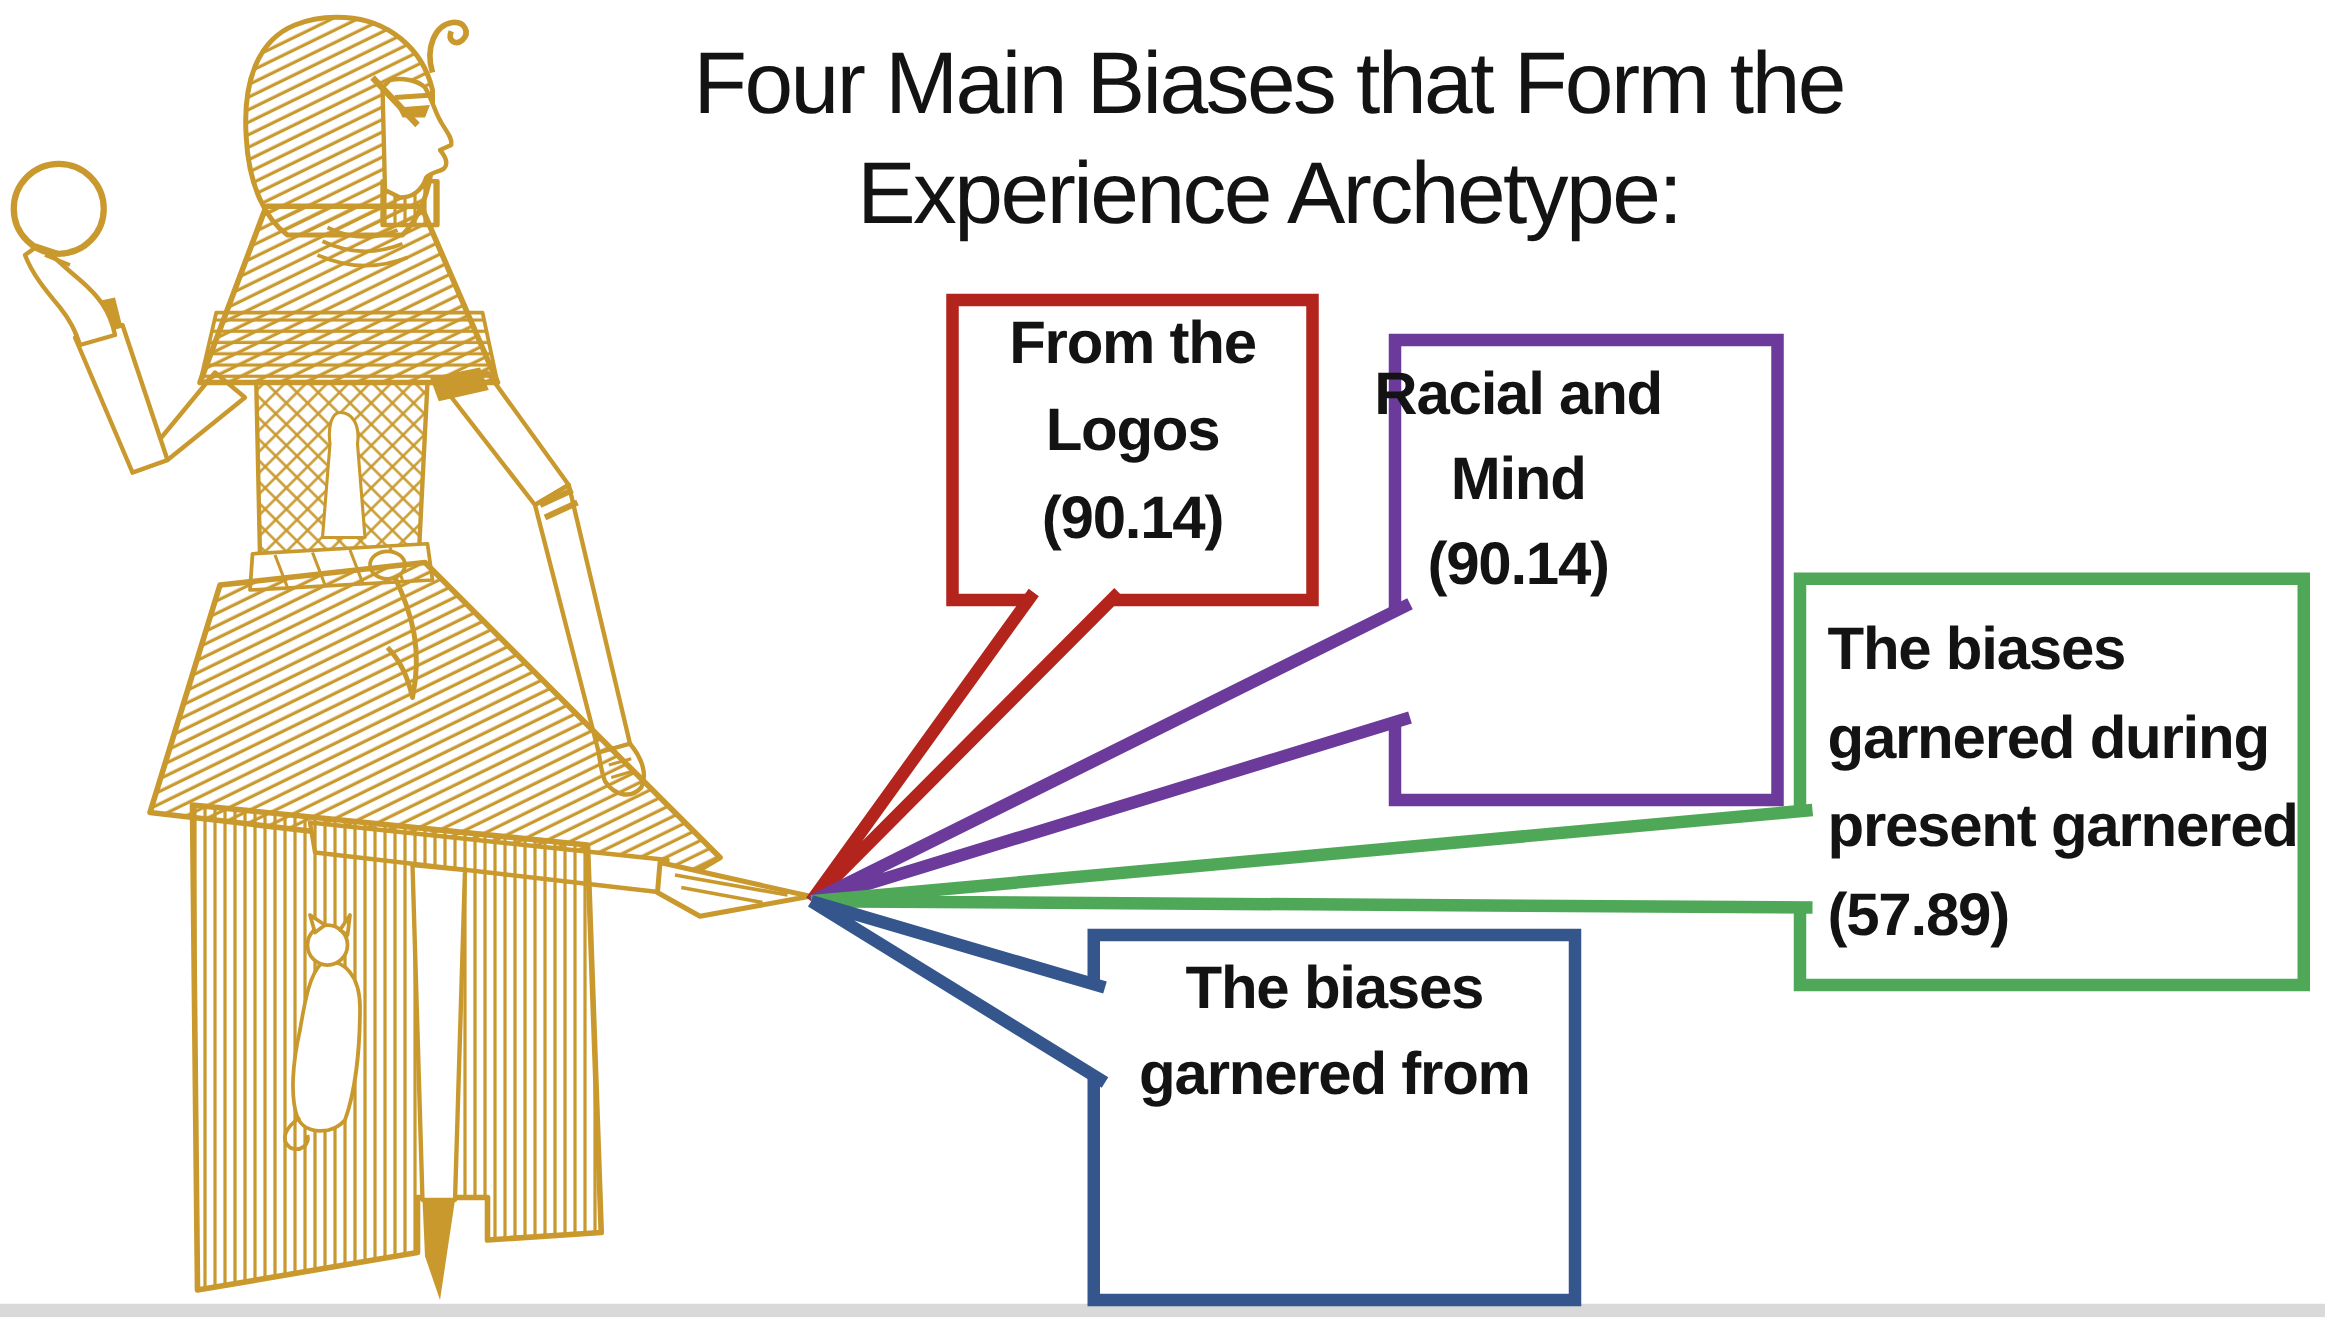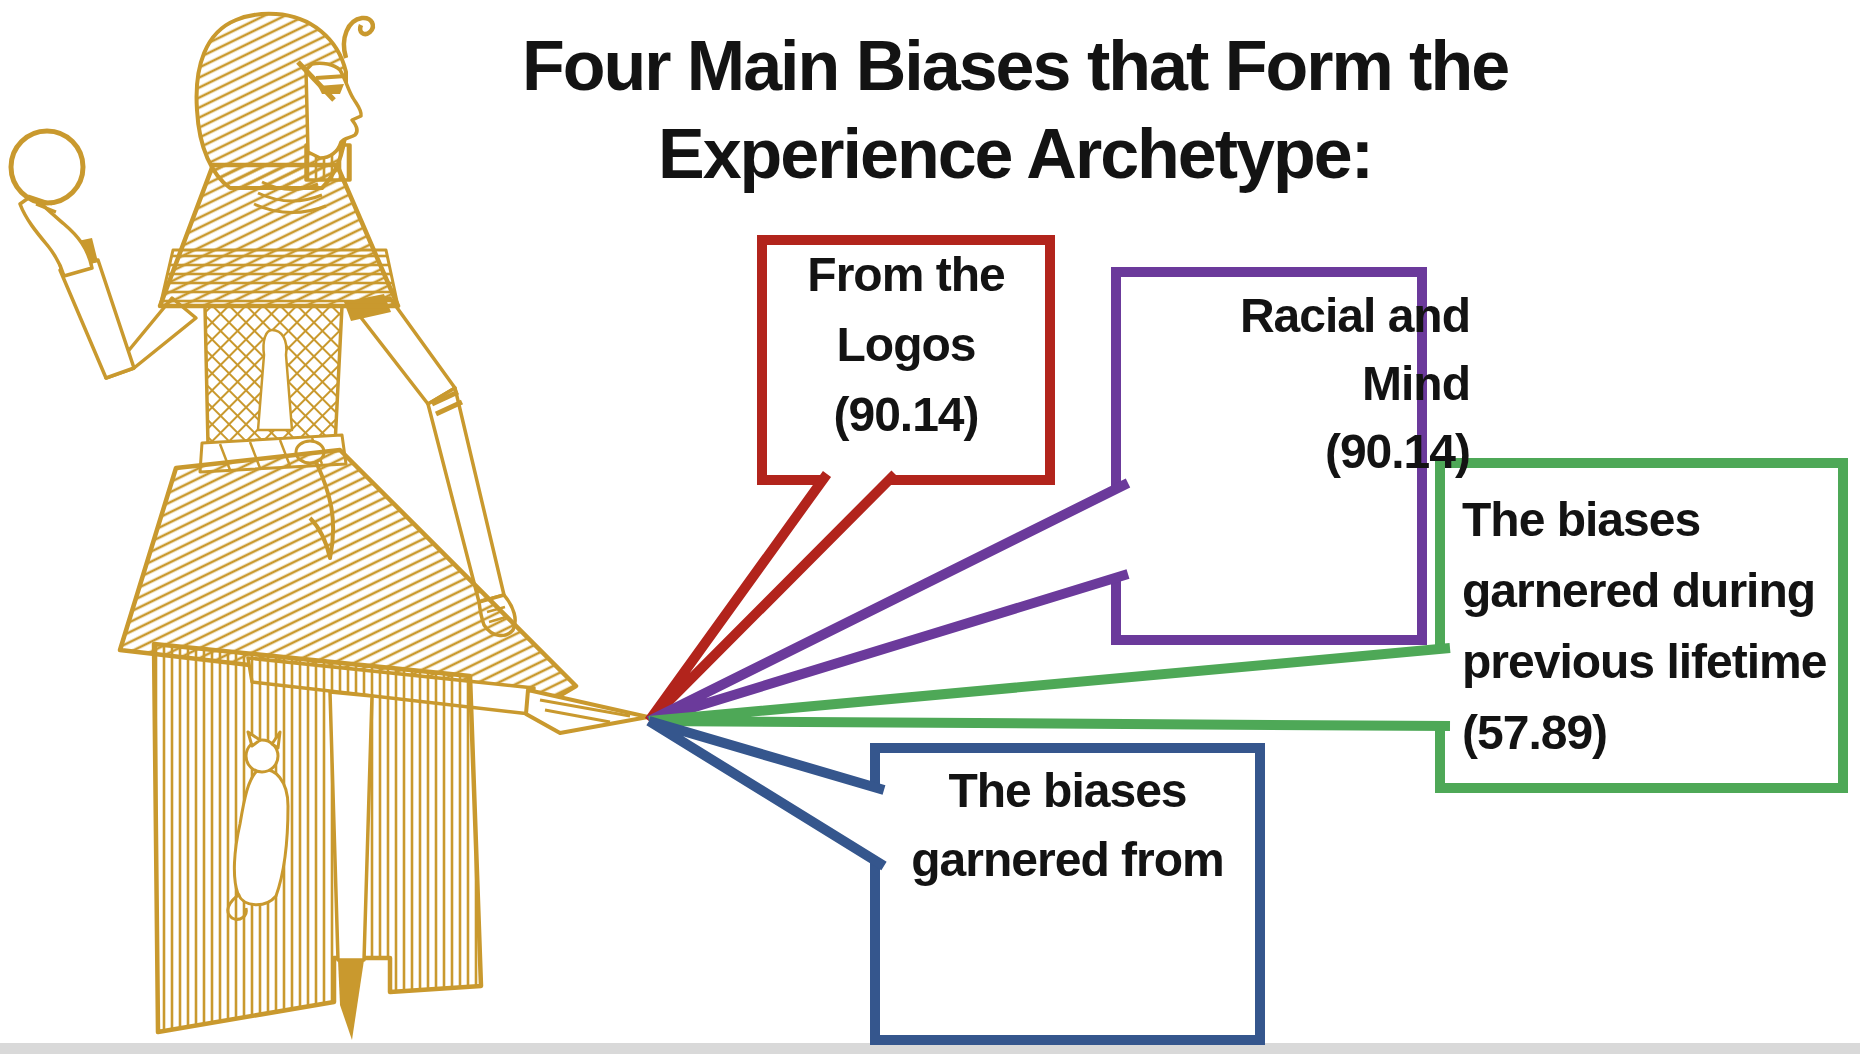--- a/index.html
+++ b/index.html
@@ -1,26 +1,26 @@
 <!DOCTYPE html>
 <html style="--c-red: #B2241C; --c-purple: #6B3A9B; --c-green: #4EA857; --c-blue: #35568D; --c-gold: #C9992E; --c-text: #131313; --c-bottom_bar: #D9D9D9; --c-background: #FFFFFF;"><head>
 <meta charset="utf-8">
 <style>
   html,body{margin:0;padding:0;background:#fff;}
   .stage{position:relative;width:1860px;height:1054px;background:#fff;overflow:hidden;
          font-family:"Liberation Sans",sans-serif;}
   .stage svg{position:absolute;left:0;top:0;width:1860px;height:1054px;}
   .title{position:absolute;left:410px;top:22px;width:1210px;text-align:center;
-         font-weight:bold;font-size:70px;line-height:88px;letter-spacing:-2px;
+         font-weight:normal;font-size:70px;line-height:88px;letter-spacing:-2px;
          color:var(--c-text);}
   .callout-text{position:absolute;font-weight:bold;font-size:48px;line-height:70px;
          letter-spacing:-1px;color:var(--c-text);}
   .center{text-align:center;}
   #red-text{left:762px;top:240px;width:288px;}
-  #purple-text{left:1173px;top:282px;width:297px;line-height:68px;text-align:right;}
+  #purple-text{left:1066px;top:282px;width:297px;line-height:68px;}
   #green-text{left:1462px;top:484px;width:380px;line-height:71px;}
   #blue-text{left:880px;top:756px;width:375px;line-height:69px;}
 </style>
 </head>
 <body>
 
 <div class="stage">
 
   <svg viewBox="0 0 1860 1054">
     <defs>
@@ -156,21 +156,21 @@
 
   <div id="purple-text" class="callout-text center">
     <div>Racial and</div>
     <div>Mind</div>
     <div>(90.14)</div>
   </div>
 
   <div id="green-text" class="callout-text">
     <div>The biases</div>
     <div>garnered during</div>
-    <div>previous lifetime</div>
+    <div>present garnered</div>
     <div>(57.89)</div>
   </div>
 
   <div id="blue-text" class="callout-text center">
     <div>The biases</div>
     <div>garnered from</div>
   </div>
 
 </div>
 

